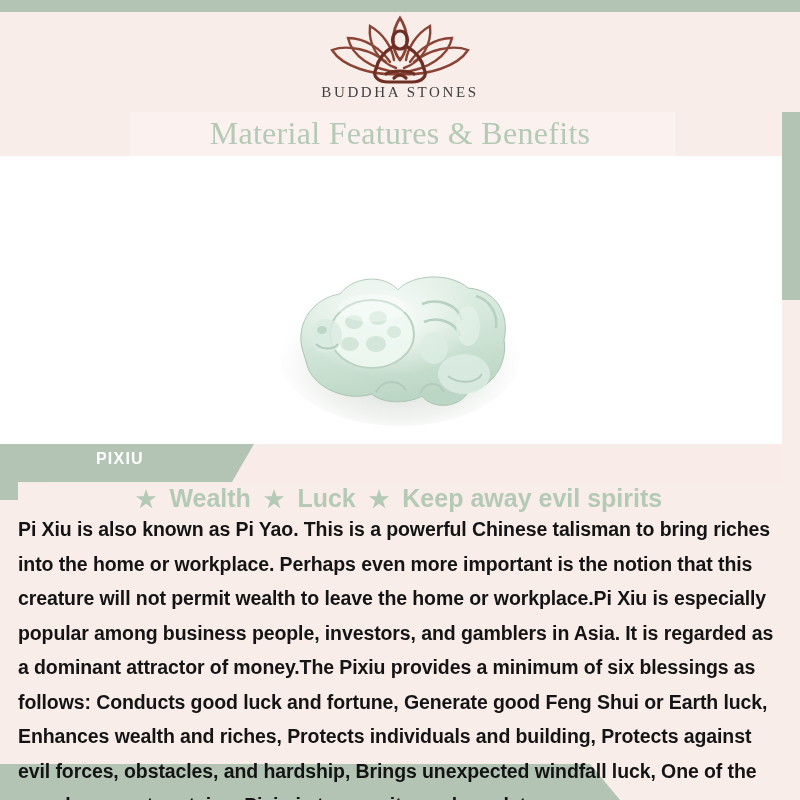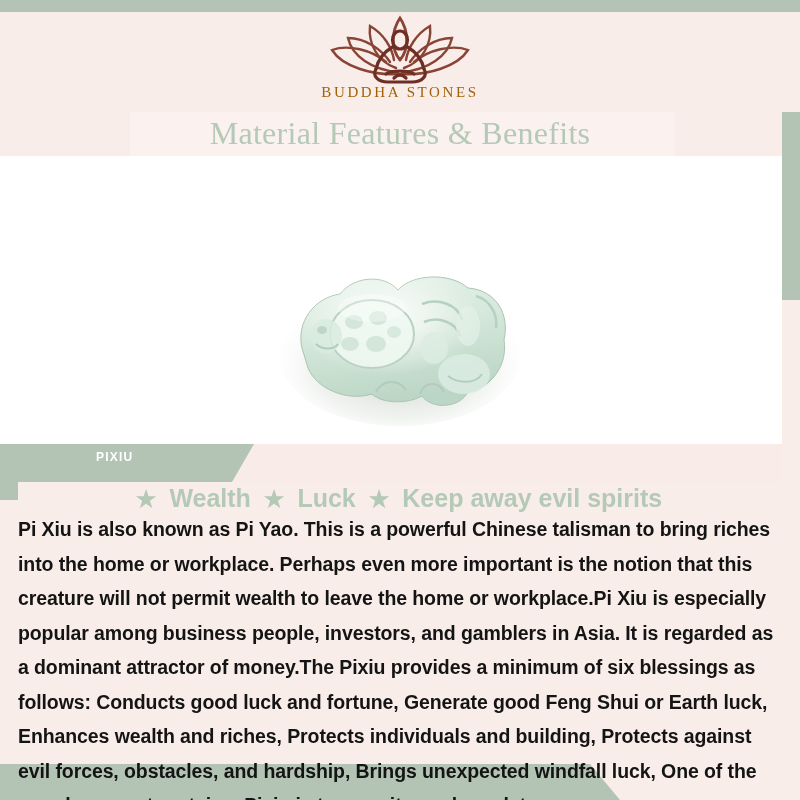--- a/index.html
+++ b/index.html
@@ -79,21 +79,21 @@
     margin: 2px auto 0 auto;
     width: 160px;
     height: 72px;
   }
   .logo-text {
     display: block;
     text-align: center;
     font-family: "Liberation Serif", serif;
     font-size: 15px;
     letter-spacing: 2.6px;
-    color: #a16207;
+    color: #404040;
     margin-top: -2px;
   }
 
   
   .title-band {
     position: absolute;
     left: 130px;
     top: 112px;
     width: 545px;
     height: 44px;
@@ -148,21 +148,21 @@
     top: 444px;
     width: 254px;
     height: 38px;
     background: #b3c4b4;
     clip-path: polygon(0 0, 254px 0, 232px 38px, 0 38px);
   }
   .pixiu-label {
     position: absolute;
     left: 96px;
     top: 450px;
-    font-size: 12px;
+    font-size: 16px;
     font-weight: bold;
     color: #ffffff;
     letter-spacing: 1.2px;
   }
 
   
   .benefits {
     position: absolute;
     left: 0;
     top: 484px;

